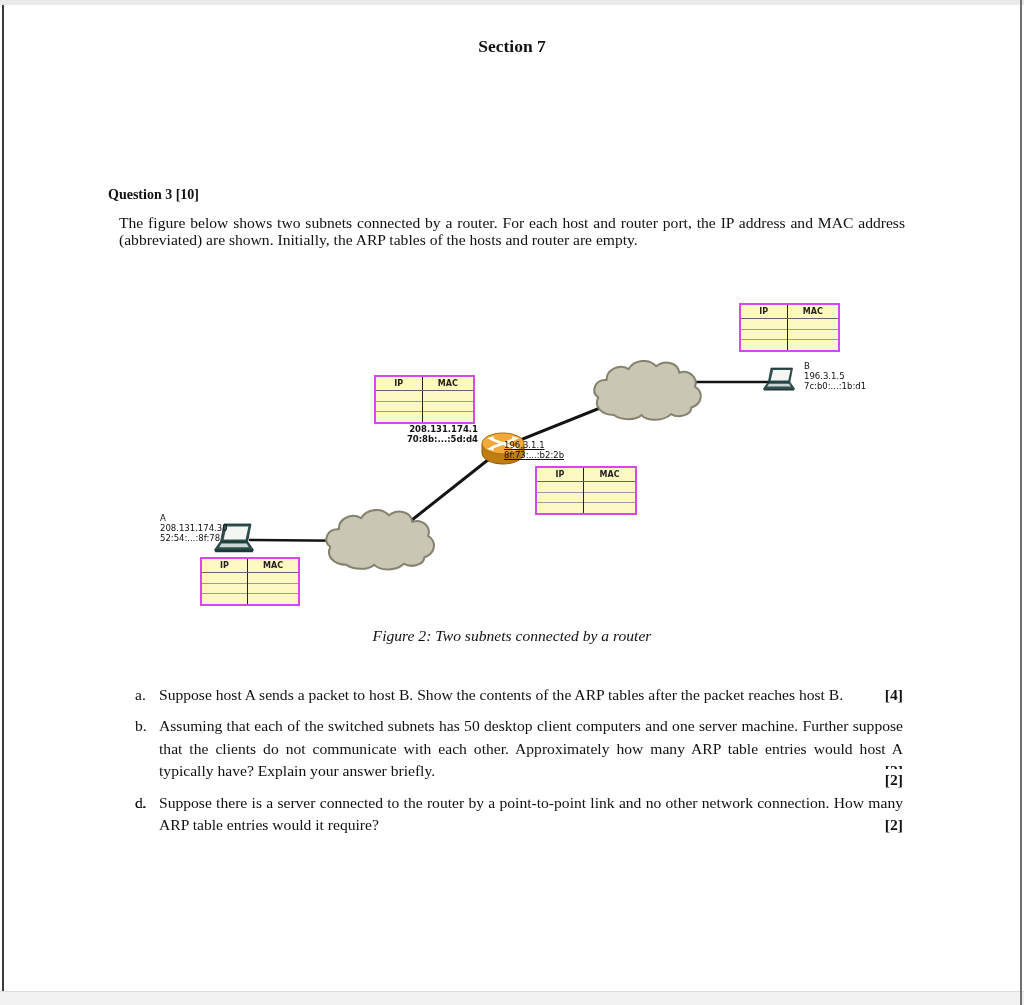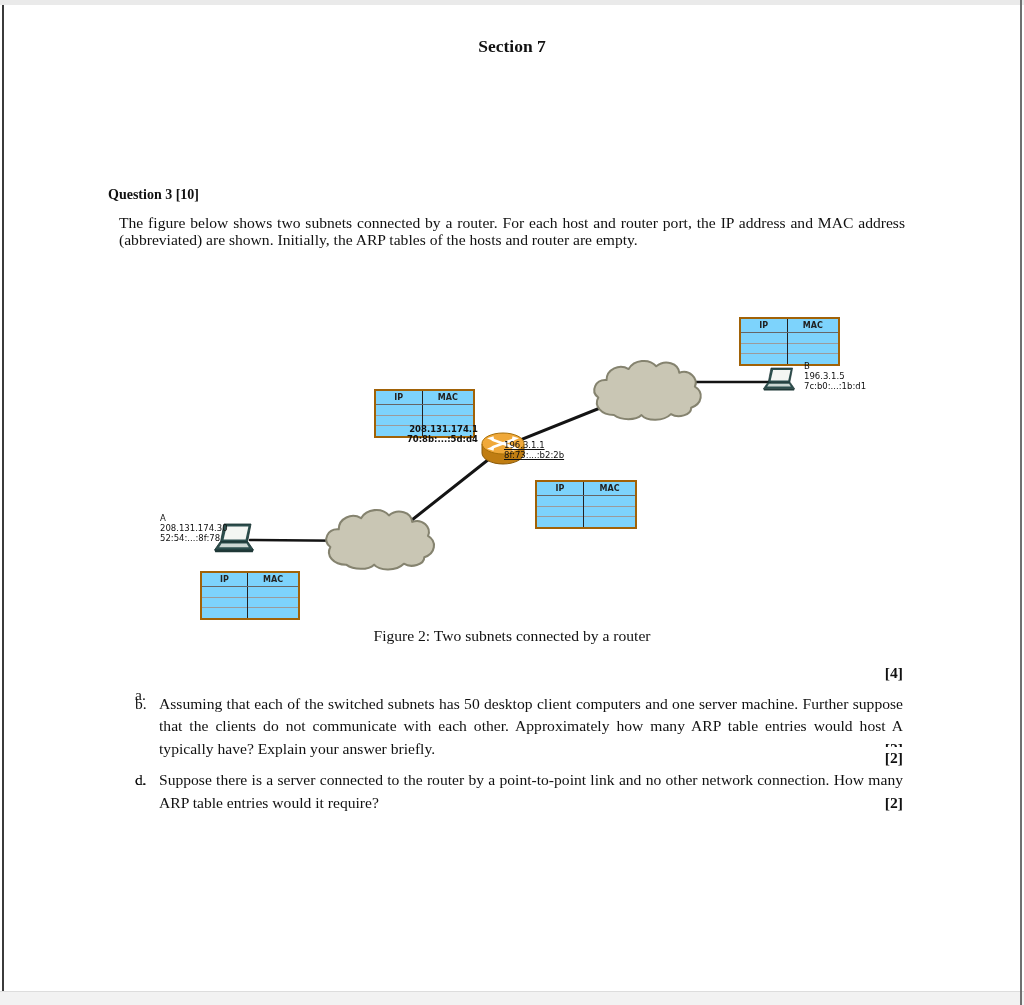--- a/index.html
+++ b/index.html
@@ -9,37 +9,37 @@
   .frame-top{position:absolute;left:0;top:0;width:1024px;height:5px;background:#eaeaea;}
   .frame-left{position:absolute;left:2px;top:5px;width:2px;height:987px;background:#3b3b3b;}
   .frame-right{position:absolute;left:1020px;top:0;width:2px;height:1005px;background:#707070;z-index:5;}
   .frame-bottom{position:absolute;left:0;top:991px;width:1024px;height:14px;background:#f2f2f2;border-top:1px solid #ddd;}
 
   .section-title{position:absolute;left:0;top:36px;width:1024px;text-align:center;
                  font-size:17.5px;font-weight:bold;}
   .q-heading{position:absolute;left:108px;top:187px;font-size:14px;font-weight:bold;}
   .intro{position:absolute;left:119px;top:214px;width:786px;font-size:15.6px;line-height:17px;
          text-align:justify;}
-  .fig-caption{position:absolute;left:0;top:627px;width:1024px;text-align:center;font-size:15.6px;}
+  .fig-caption{position:absolute;left:0;top:627px;width:1024px;text-align:center;font-size:15.6px;font-style:italic;}
 
   .q-list{position:absolute;left:135px;top:684px;width:768px;font-size:15.6px;line-height:22.4px;}
   .q-item{position:relative;padding-left:24px;margin-bottom:9px;text-align:justify;}
   .q-label{position:absolute;left:0;top:0;}
   .q-mark{position:absolute;right:0;bottom:0;font-weight:bold;background:#fff;padding-left:6px;}
 
   
   .diagram-svg{position:absolute;left:0;top:0;width:1024px;height:1005px;}
   svg .cloud{stroke:#85836f;stroke-width:2.2;stroke-linejoin:round;}
   svg .link{stroke:#141414;stroke-linecap:round;}
   svg .router-top{stroke:#a86f08;stroke-width:1;}
   svg .router-body{stroke:#8a5a0a;stroke-width:1;}
   svg .lap-edge{stroke:#17302f;stroke-width:0.8;}
 
-  .arp{position:absolute;border-collapse:collapse;background:#7dd3fc;table-layout:fixed;
-       border:2px solid #a16207;margin-top:14px;}
+  .arp{position:absolute;border-collapse:collapse;background:#fef9c3;table-layout:fixed;
+       border:2px solid #d946ef;}
   .arp th,.arp td{padding:0;margin:0;}
   .arp th{height:13px;font:8px "DejaVu Sans",sans-serif;font-weight:bold;color:#222;
           border-bottom:1px solid #666;text-align:center;vertical-align:middle;}
   .arp td{height:9.5px;border-top:1px solid #9b9b9b;}
   .arp th+th,.arp td+td{border-left:1.4px solid #222;}
   .col-ip{width:46%;}
 
   .diag-label{position:absolute;font:8.5px/10px "DejaVu Sans",sans-serif;color:#111;white-space:nowrap;}
   .diag-label.right{text-align:right;font-weight:bold;}
 </style>
@@ -210,20 +210,21 @@
   <div class="diag-label" style="left:504px;top:440px;text-decoration:underline;">
     <div>196.3.1.1</div>
     <div>8f:73:...:b2:2b</div>
   </div>
 
   <div class="fig-caption">Figure 2: Two subnets connected by a router</div>
 
   <div class="q-list">
     <div class="q-item">
       <span class="q-label">a.</span>
+      <span>Suppose host A sends a packet to host B. Show the contents of the ARP tables after the packet reaches host B.</span>
       <span class="q-mark">[4]</span>
     </div>
     <div class="q-item">
       <span class="q-label">b.</span>
       <span>Assuming that each of the switched subnets has 50 desktop client computers and one server machine. Further suppose that the clients do not communicate with each other. Approximately how many ARP table entries would host A typically have? Explain your answer briefly.</span>
       <span class="q-mark">[2]</span>
     </div>
     <div class="q-item">
       <span class="q-label">c.</span>
       <span class="q-mark">[2]</span>

